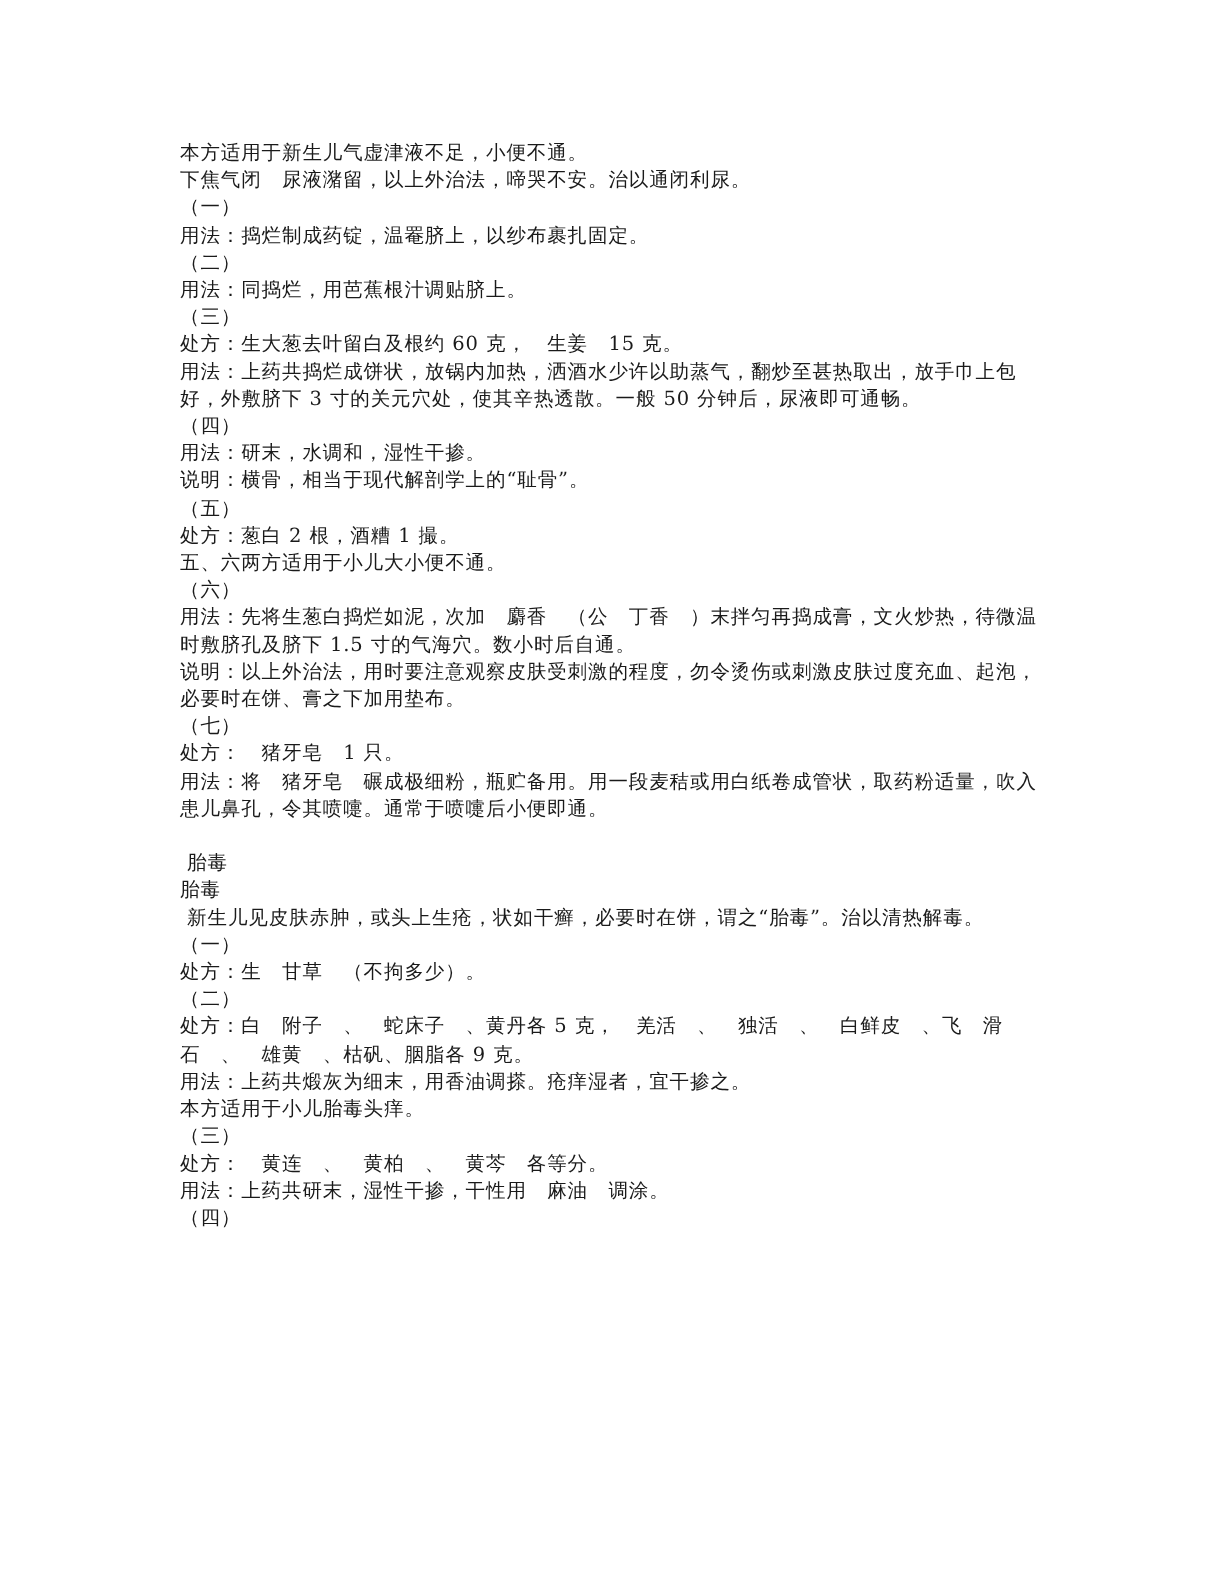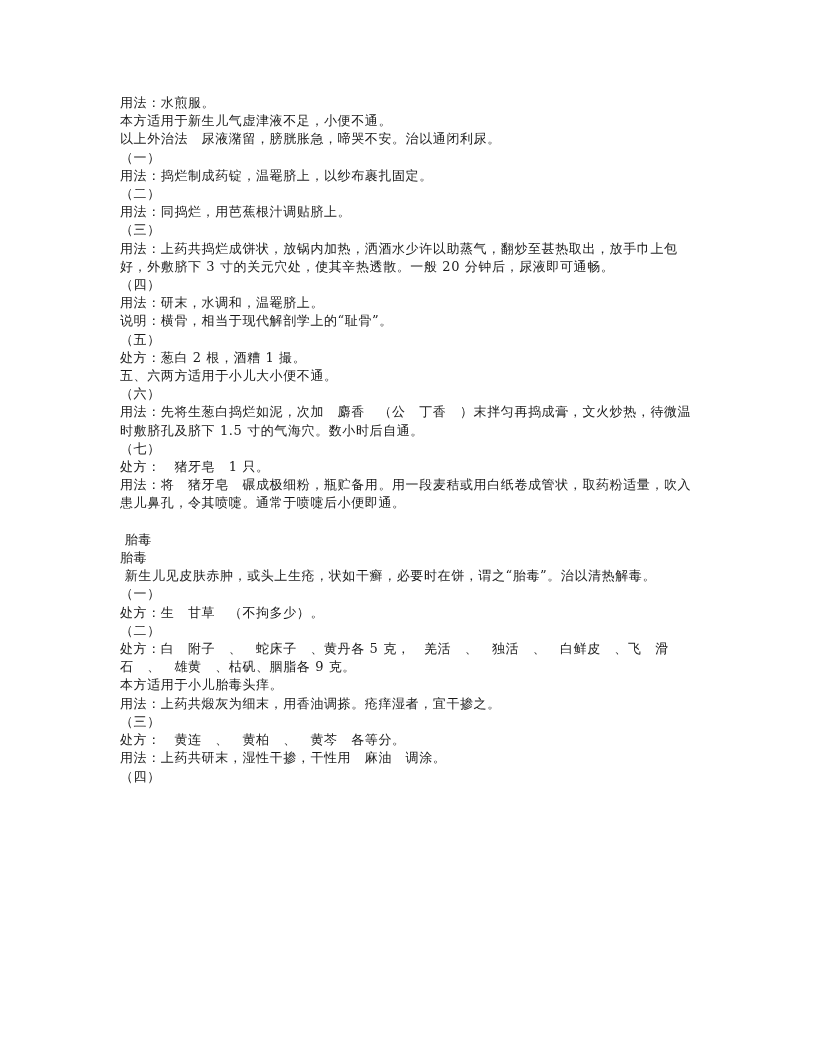--- a/index.html
+++ b/index.html
@@ -15,47 +15,48 @@
       color: #1a1a1a;
       letter-spacing: 0.6px;
     }
     .line { white-space: pre-wrap; margin: 0; min-height: 18.2px; }
     .blank { height: 18.2px; }
   </style>
 </head>
 <body>
 
 <div class="page">
-  <p class="line">用法：水煎服。</p>
   <p class="line">本方适用于新生儿气虚津液不足，小便不通。</p>
-  <p class="line">以上外治法　尿液潴留，膀胱胀急，啼哭不安。治以通闭利尿。</p>
+  <p class="line">下焦气闭　尿液潴留，以上外治法，啼哭不安。治以通闭利尿。</p>
   <p class="line">（一）</p>
   <p class="line">用法：捣烂制成药锭，温罨脐上，以纱布裹扎固定。</p>
   <p class="line">（二）</p>
   <p class="line">用法：同捣烂，用芭蕉根汁调贴脐上。</p>
   <p class="line">（三）</p>
-  <p class="line">用法：上药共捣烂成饼状，放锅内加热，洒酒水少许以助蒸气，翻炒至甚热取出，放手巾上包好，外敷脐下 3 寸的关元穴处，使其辛热透散。一般 20 分钟后，尿液即可通畅。</p>
+  <p class="line">处方：生大葱去叶留白及根约 60 克，　生姜　15 克。</p>
+  <p class="line">用法：上药共捣烂成饼状，放锅内加热，洒酒水少许以助蒸气，翻炒至甚热取出，放手巾上包好，外敷脐下 3 寸的关元穴处，使其辛热透散。一般 50 分钟后，尿液即可通畅。</p>
   <p class="line">（四）</p>
-  <p class="line">用法：研末，水调和，温罨脐上。</p>
+  <p class="line">用法：研末，水调和，湿性干掺。</p>
   <p class="line">说明：横骨，相当于现代解剖学上的“耻骨”。</p>
   <p class="line">（五）</p>
   <p class="line">处方：葱白 2 根，酒糟 1 撮。</p>
   <p class="line">五、六两方适用于小儿大小便不通。</p>
   <p class="line">（六）</p>
   <p class="line">用法：先将生葱白捣烂如泥，次加　麝香　（公　丁香　）末拌匀再捣成膏，文火炒热，待微温时敷脐孔及脐下 1.5 寸的气海穴。数小时后自通。</p>
+  <p class="line">说明：以上外治法，用时要注意观察皮肤受刺激的程度，勿令烫伤或刺激皮肤过度充血、起泡，必要时在饼、膏之下加用垫布。</p>
   <p class="line">（七）</p>
   <p class="line">处方：　猪牙皂　1 只。</p>
   <p class="line">用法：将　猪牙皂　碾成极细粉，瓶贮备用。用一段麦秸或用白纸卷成管状，取药粉适量，吹入患儿鼻孔，令其喷嚏。通常于喷嚏后小便即通。</p>
   <div class="blank"></div>
   <p class="line"> 胎毒</p>
   <p class="line">胎毒</p>
   <p class="line"> 新生儿见皮肤赤肿，或头上生疮，状如干癣，必要时在饼，谓之“胎毒”。治以清热解毒。</p>
   <p class="line">（一）</p>
   <p class="line">处方：生　甘草　（不拘多少）。</p>
   <p class="line">（二）</p>
   <p class="line">处方：白　附子　、　蛇床子　、黄丹各 5 克，　羌活　、　独活　、　白鲜皮　、飞　滑石　、　雄黄　、枯矾、胭脂各 9 克。</p>
+  <p class="line">用法：上药共煅灰为细末，用香油调搽。疮痒湿者，宜干掺之。</p>
   <p class="line">本方适用于小儿胎毒头痒。</p>
-  <p class="line">用法：上药共煅灰为细末，用香油调搽。疮痒湿者，宜干掺之。</p>
   <p class="line">（三）</p>
   <p class="line">处方：　黄连　、　黄柏　、　黄芩　各等分。</p>
   <p class="line">用法：上药共研末，湿性干掺，干性用　麻油　调涂。</p>
   <p class="line">（四）</p>
 </div>
 
 </body></html>

